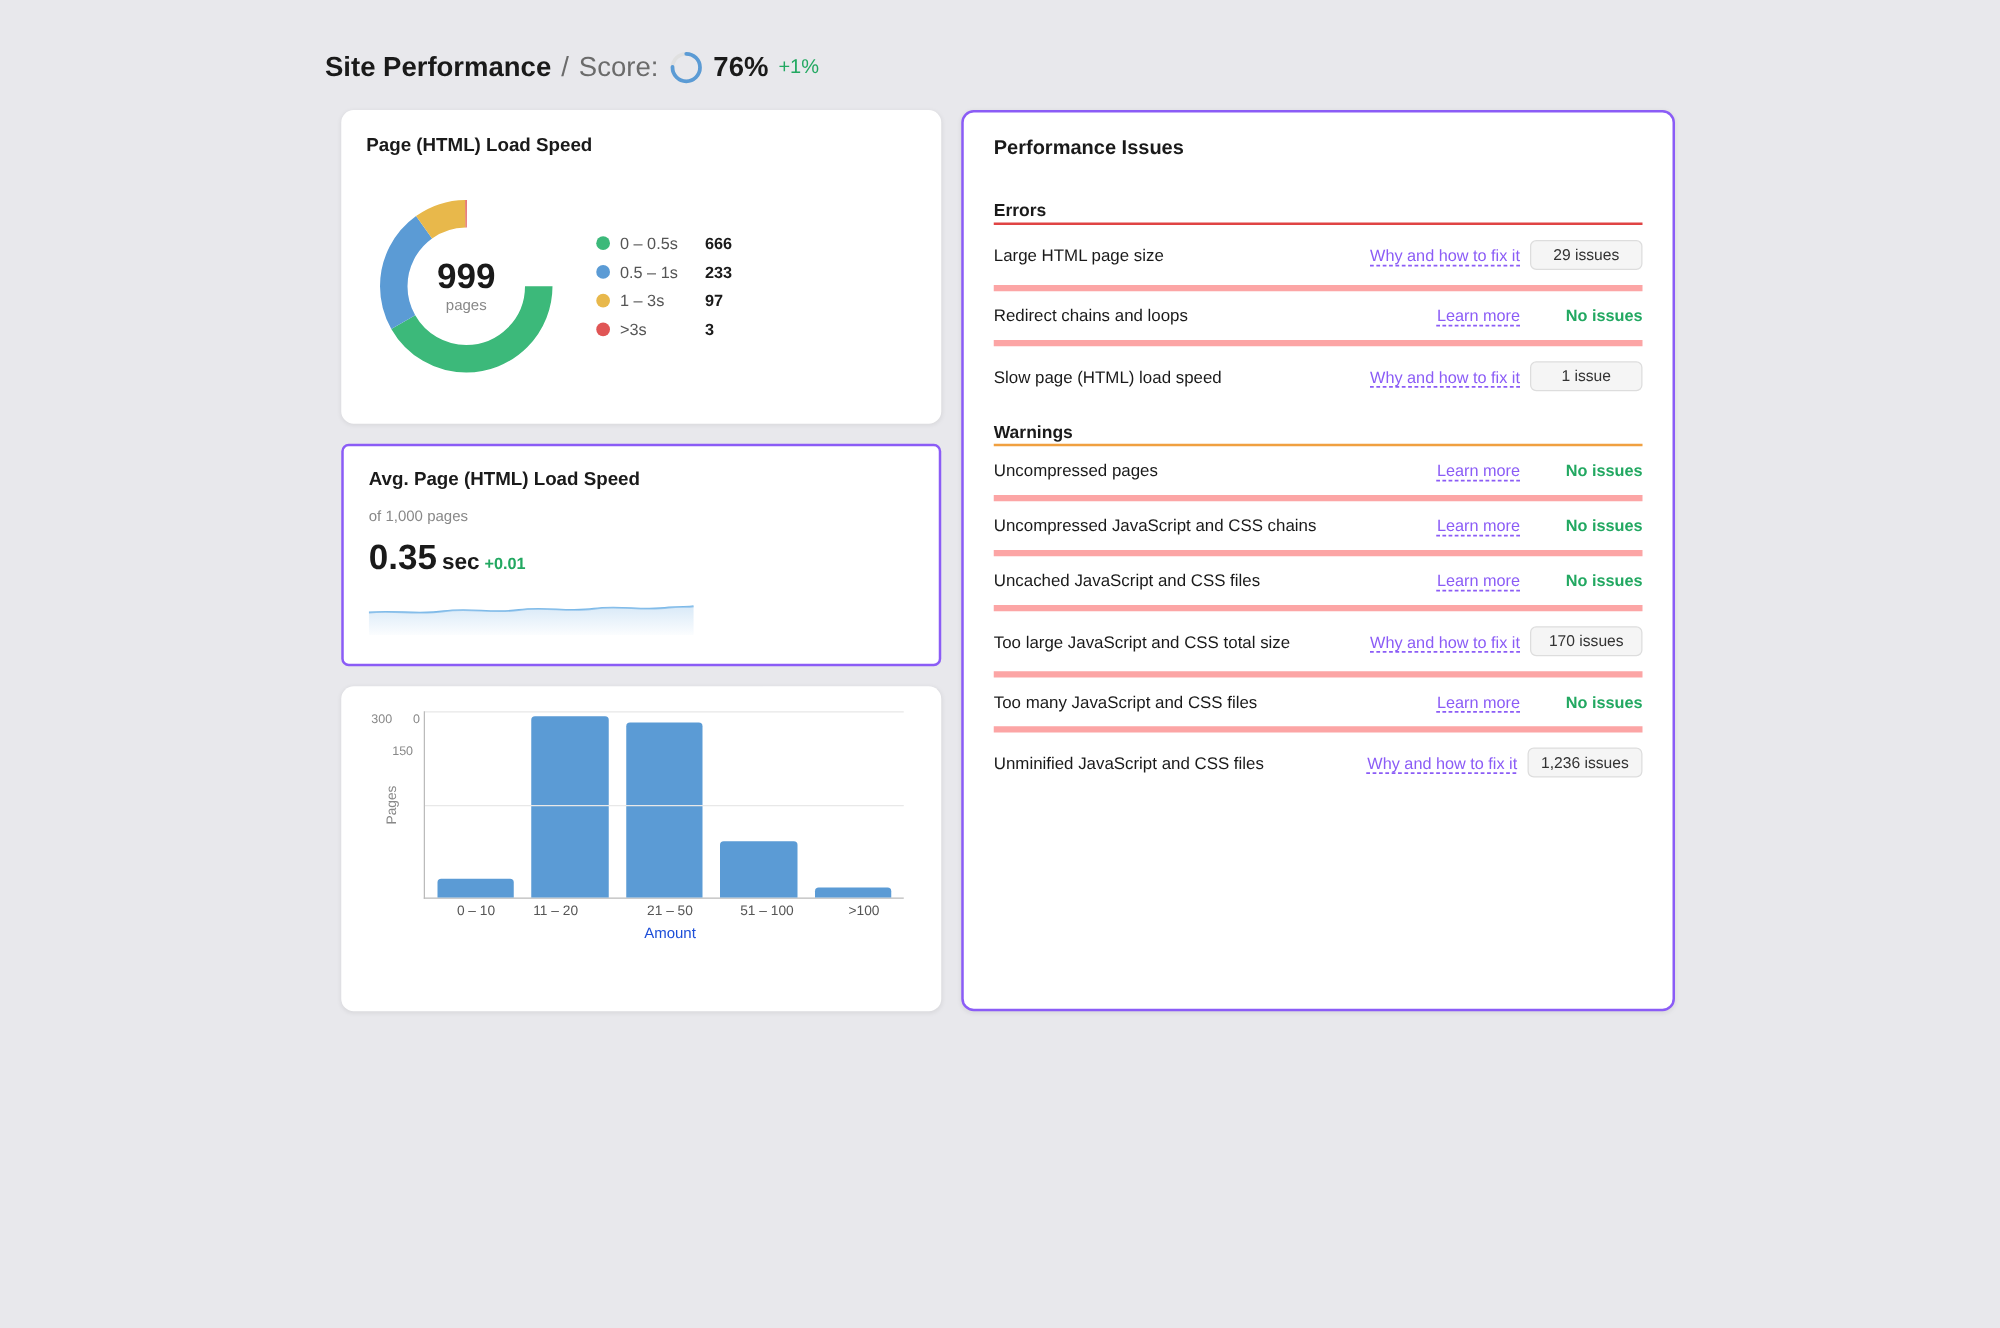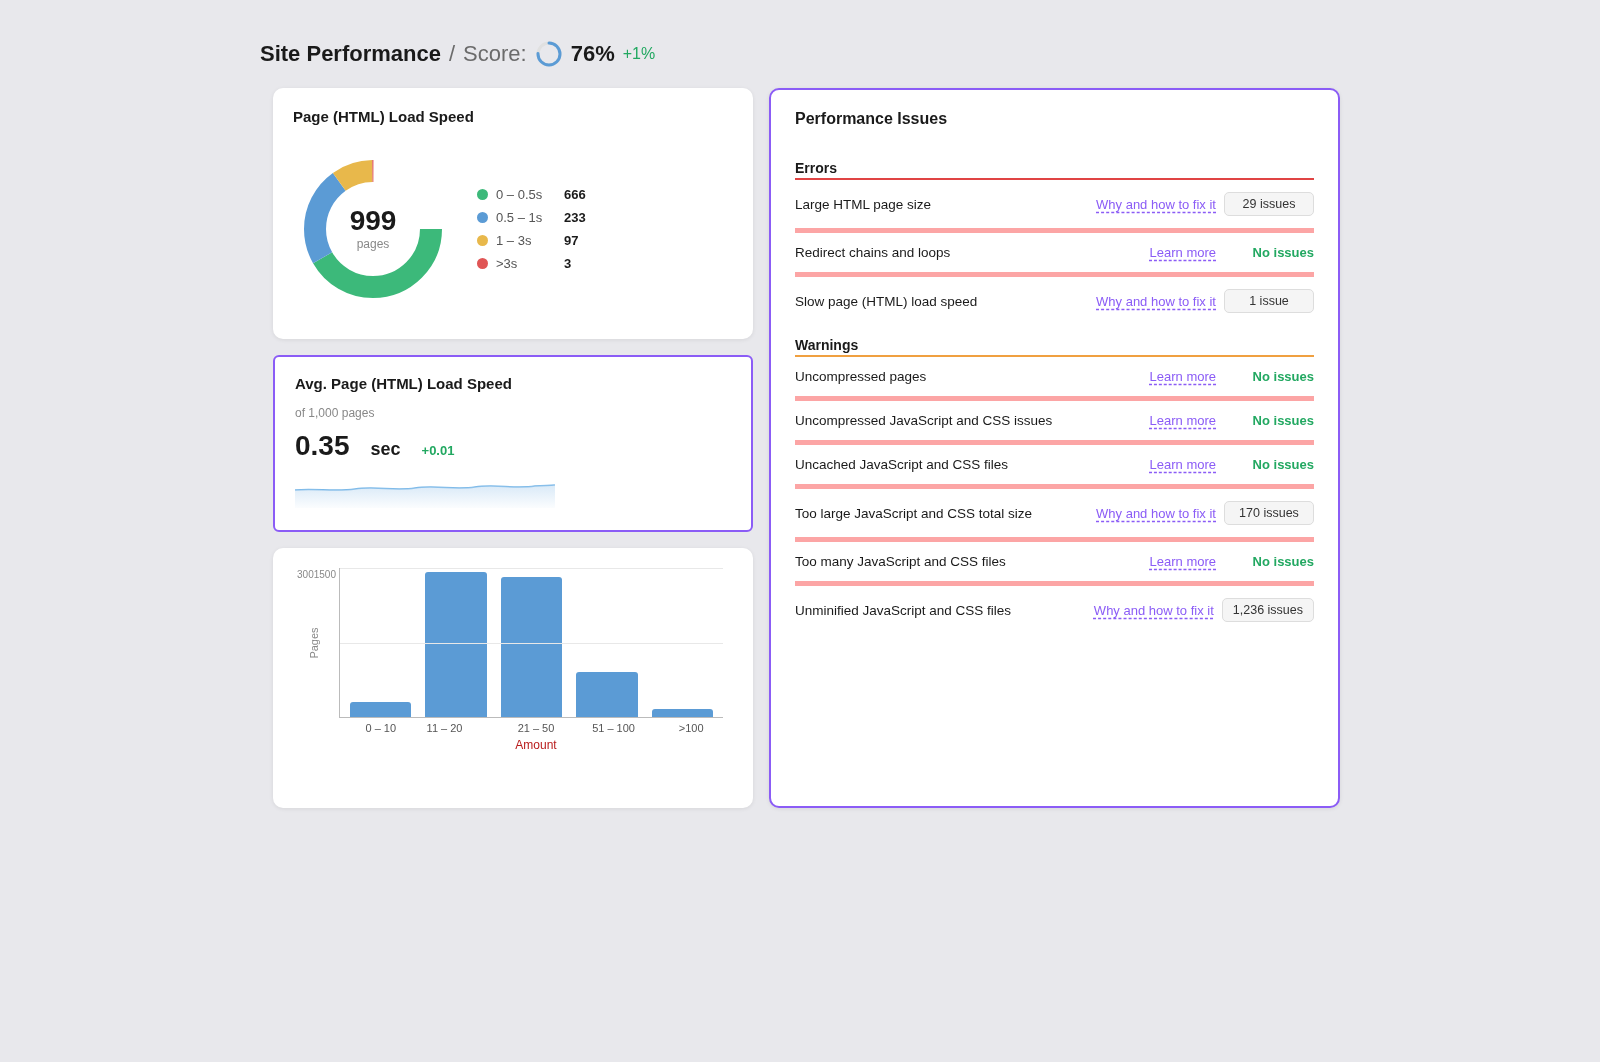--- a/index.html
+++ b/index.html
@@ -131,21 +131,21 @@
       background: #fff;
     }
     .avg-sub {
       font-size: 12px;
       color: #888;
       margin-bottom: 10px;
     }
     .avg-value-row {
       display: flex;
       align-items: baseline;
-      gap: 21px;
+      gap: 4px;
       margin-bottom: 8px;
     }
     .avg-value {
       font-size: 28px;
       font-weight: 800;
       color: #1a1a1a;
     }
     .avg-unit {
       font-size: 18px;
       font-weight: 600;
@@ -325,21 +325,21 @@
       </div>
 
       <div class="card">
         <div style="position:relative; height:220px;" id="bar-chart-container">
     <div style="position:relative; height:150px; border-left:1.5px solid #bbb; border-bottom:1.5px solid #bbb; margin-left:46px; margin-right:10px;">
 
       <div style="position:absolute;left:-42px;top:50%;transform:translateY(-50%) rotate(-90deg);font-size:11px;color:#888;white-space:nowrap;">Pages</div>
 
       <div style="position:absolute;right:calc(100% + 4px);top:0;height:100%;display:flex;flex-direction:row;justify-content:space-between;padding:2px 0;">
         <span style="font-size:10px;color:#888;line-height:1;">300</span>
-        <span style="font-size:10px;color:#888;line-height:1;">150</span>
+        <span style="font-size:10px;color:#888;line-height:1;margin-top:26px;">150</span>
         <span style="font-size:10px;color:#888;line-height:1;">0</span>
       </div>
 
       <div style="position:absolute;left:0;right:0;top:0;height:1px;background:#e8e8e8;"></div>
       <div style="position:absolute;left:0;right:0;top:50%;height:1px;background:#e8e8e8;"></div>
 
       <div style="display:flex;align-items:flex-end;height:100%;padding:0 10px;gap:14px;">
         <div style="flex:1;display:flex;flex-direction:column;align-items:center;justify-content:flex-end;height:100%;">
             <div style="width:100%;height:15px;background:#5b9bd5;border-radius:3px 3px 0 0;"></div>
           </div>
@@ -358,21 +358,21 @@
       </div>
     </div>
 
     <div style="display:flex;gap:14px;padding:4px 10px 0 56px;">
       <div style="flex:1;text-align:center;font-size:11px;color:#555;">0 – 10</div>
               <div style="flex:1;text-align:left;font-size:11px;color:#555;">11 – 20</div>
               <div style="flex:1;text-align:center;font-size:11px;color:#555;">21 – 50</div>
               <div style="flex:1;text-align:center;font-size:11px;color:#555;">51 – 100</div>
               <div style="flex:1;text-align:center;font-size:11px;color:#555;">&gt;100</div>
     </div>
-    <div style="text-align:center;font-size:12px;color:#b91c1c;margin-top:4px;padding-left:46px;">Amount</div>
+    <div style="text-align:center;font-size:12px;color:#1d4ed8;margin-top:4px;padding-left:46px;">Amount</div>
   </div>
       </div>
     </div>
 
     <div class="issues-panel">
       <div class="issues-title">Performance Issues</div>
 
       <div class="section-label">Errors</div>
       <div class="section-divider-red"></div>
 
@@ -398,21 +398,21 @@
       <div class="section-label">Warnings</div>
       <div class="section-divider-orange"></div>
 
       <div id="warnings-list">
           <div class="issue-row">
       <span class="issue-name">Uncompressed pages</span>
       <a class="issue-link">Learn more</a>
       <span class="no-issues">No issues</span>
     </div>
           <div class="issue-row">
-      <span class="issue-name">Uncompressed JavaScript and CSS issues</span>
+      <span class="issue-name">Uncompressed JavaScript and CSS chains</span>
       <a class="issue-link">Learn more</a>
       <span class="no-issues">No issues</span>
     </div>
           <div class="issue-row">
       <span class="issue-name">Uncached JavaScript and CSS files</span>
       <a class="issue-link">Learn more</a>
       <span class="no-issues">No issues</span>
     </div>
           <div class="issue-row">
       <span class="issue-name">Too large JavaScript and CSS total size</span>

